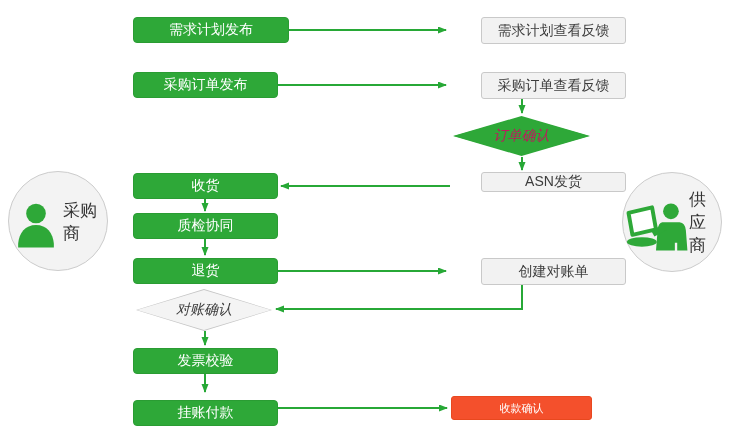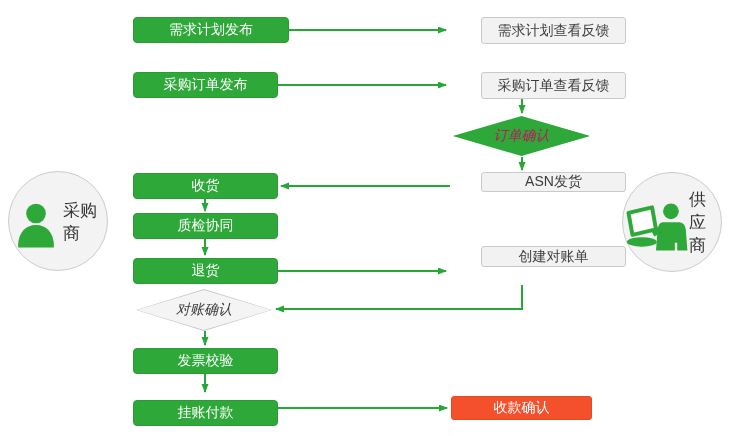--- a/index.html
+++ b/index.html
@@ -10,21 +10,21 @@
   .arrow-layer{position:absolute;left:0;top:0;width:731px;height:436px;z-index:1;pointer-events:none;}
   .node{position:absolute;z-index:2;display:flex;align-items:center;justify-content:center;box-sizing:border-box;}
   .gbox{
     background:#2ea838;color:#ffffff;border-radius:4px;font-size:14px;
     border:1px solid #2a9c33;
   }
   .wbox{
     background:#f2f2f2;color:#3c3c3c;border:1px solid #c9c9c9;border-radius:3px;font-size:14px;margin-left:31px;
   }
   .rbox{
-    background:#f4502c;color:#ffffff;border-radius:3px;font-size:14px;border:1px solid #e8481f;
+    background:#f4502c;color:#ffffff;border-radius:3px;font-size:11px;border:1px solid #e8481f;
   }
   .diamond{position:absolute;z-index:2;}
   .diamond .shape{
     position:absolute;inset:0;
     clip-path:polygon(50% 0,100% 50%,50% 100%,0 50%);
   }
   .diamond .shape.inner{inset:1px;}
   .diamond .dlabel{
     position:absolute;inset:0;display:flex;align-items:center;justify-content:center;
     font-size:14px;z-index:3;
@@ -97,21 +97,21 @@
   <div class="node gbox" style="left:133px;top:173px;width:145px;height:26px;">收货</div>
   <div class="node gbox" style="left:133px;top:72px;width:145px;height:26px;">采购订单发布</div>
   <div class="node gbox" style="left:133px;top:213px;width:145px;height:26px;">质检协同</div>
   <div class="node gbox" style="left:133px;top:258px;width:145px;height:26px;">退货</div>
   <div class="node gbox" style="left:133px;top:348px;width:145px;height:26px;">发票校验</div>
   <div class="node gbox" style="left:133px;top:400px;width:145px;height:26px;">挂账付款</div>
 
   <div class="node wbox" style="left:450px;top:17px;width:145px;height:27px;">需求计划查看反馈</div>
   <div class="node wbox" style="left:450px;top:72px;width:145px;height:27px;">采购订单查看反馈</div>
   <div class="node wbox" style="left:450px;top:172px;width:145px;height:20px;">ASN发货</div>
-  <div class="node wbox" style="left:450px;top:246px;width:145px;height:21px;">创建对账单</div>
+  <div class="node wbox" style="left:450px;top:258px;width:145px;height:27px;">创建对账单</div>
 
   <div class="node rbox" style="left:451px;top:396px;width:141px;height:24px;">收款确认</div>
 
   <div class="diamond green" style="left:453px;top:116px;width:137px;height:40px;">
     <div class="shape outer"></div>
     <div class="shape inner"></div>
     <div class="dlabel">订单确认</div>
   </div>
 
   <div class="diamond gray" style="left:136px;top:289px;width:136px;height:42px;font-style:italic;">

